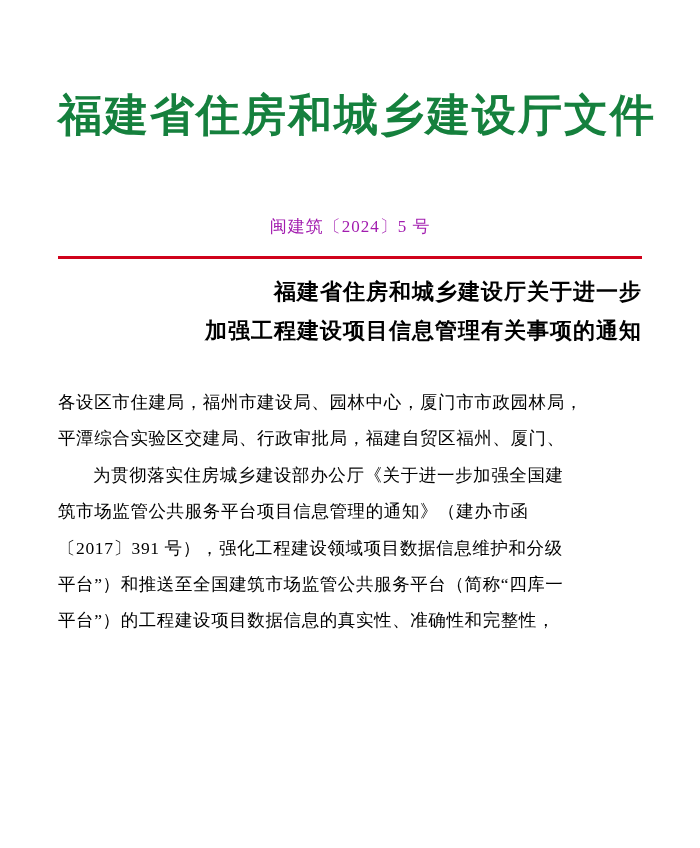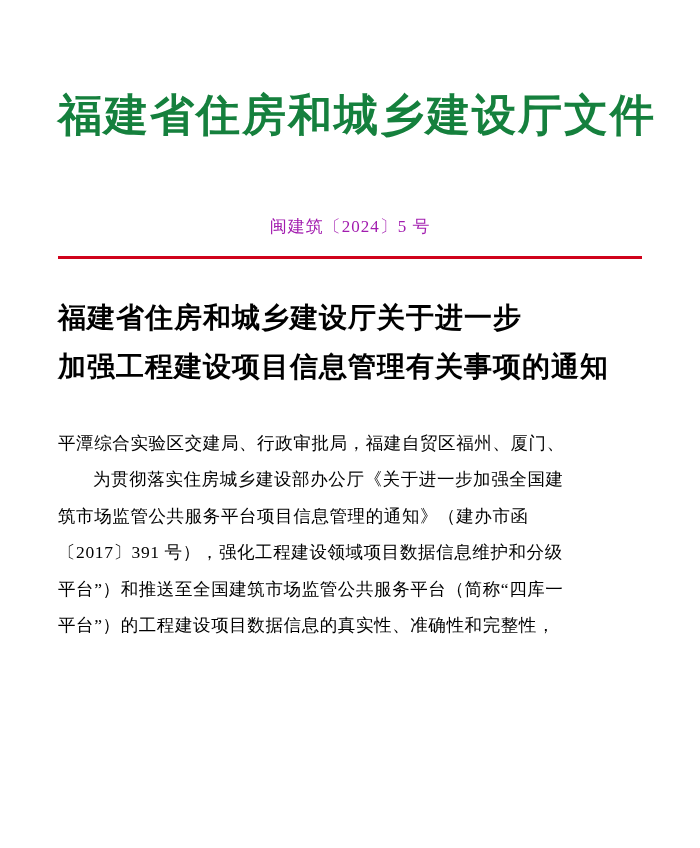--- a/index.html
+++ b/index.html
@@ -39,23 +39,23 @@
     letter-spacing: 1px;
     color: #a21caf;
   }
   .red-rule {
     margin-top: 18px;
     height: 3px;
     background: #d0021b;
     width: 100%;
   }
   .subject {
-    margin-top: 34px;
-    text-align: left;
-    font-size: 28px;
+    margin-top: 14px;
+    text-align: right;
+    font-size: 22px;
     font-weight: bold;
     line-height: 1.75;
     letter-spacing: 1px;
   }
   .subject .line {
     display: block;
     white-space: nowrap;
   }
   .body-text {
     margin-top: 34px;
@@ -83,20 +83,21 @@
   <div class="doc-number">闽建筑〔2024〕5 号</div>
 
   <div class="red-rule"></div>
 
   <div class="subject">
     <span class="line">福建省住房和城乡建设厅关于进一步</span>
     <span class="line">加强工程建设项目信息管理有关事项的通知</span>
   </div>
 
   <div class="body-text">
+    <p>各设区市住建局，福州市建设局、园林中心，厦门市市政园林局，</p>
     <p>平潭综合实验区交建局、行政审批局，福建自贸区福州、厦门、</p>
     <p class="indent">为贯彻落实住房城乡建设部办公厅《关于进一步加强全国建</p>
     <p>筑市场监管公共服务平台项目信息管理的通知》（建办市函</p>
     <p>〔2017〕391 号），强化工程建设领域项目数据信息维护和分级</p>
     <p>平台”）和推送至全国建筑市场监管公共服务平台（简称“四库一</p>
     <p>平台”）的工程建设项目数据信息的真实性、准确性和完整性，</p>
   </div>
 
 </div>
 

